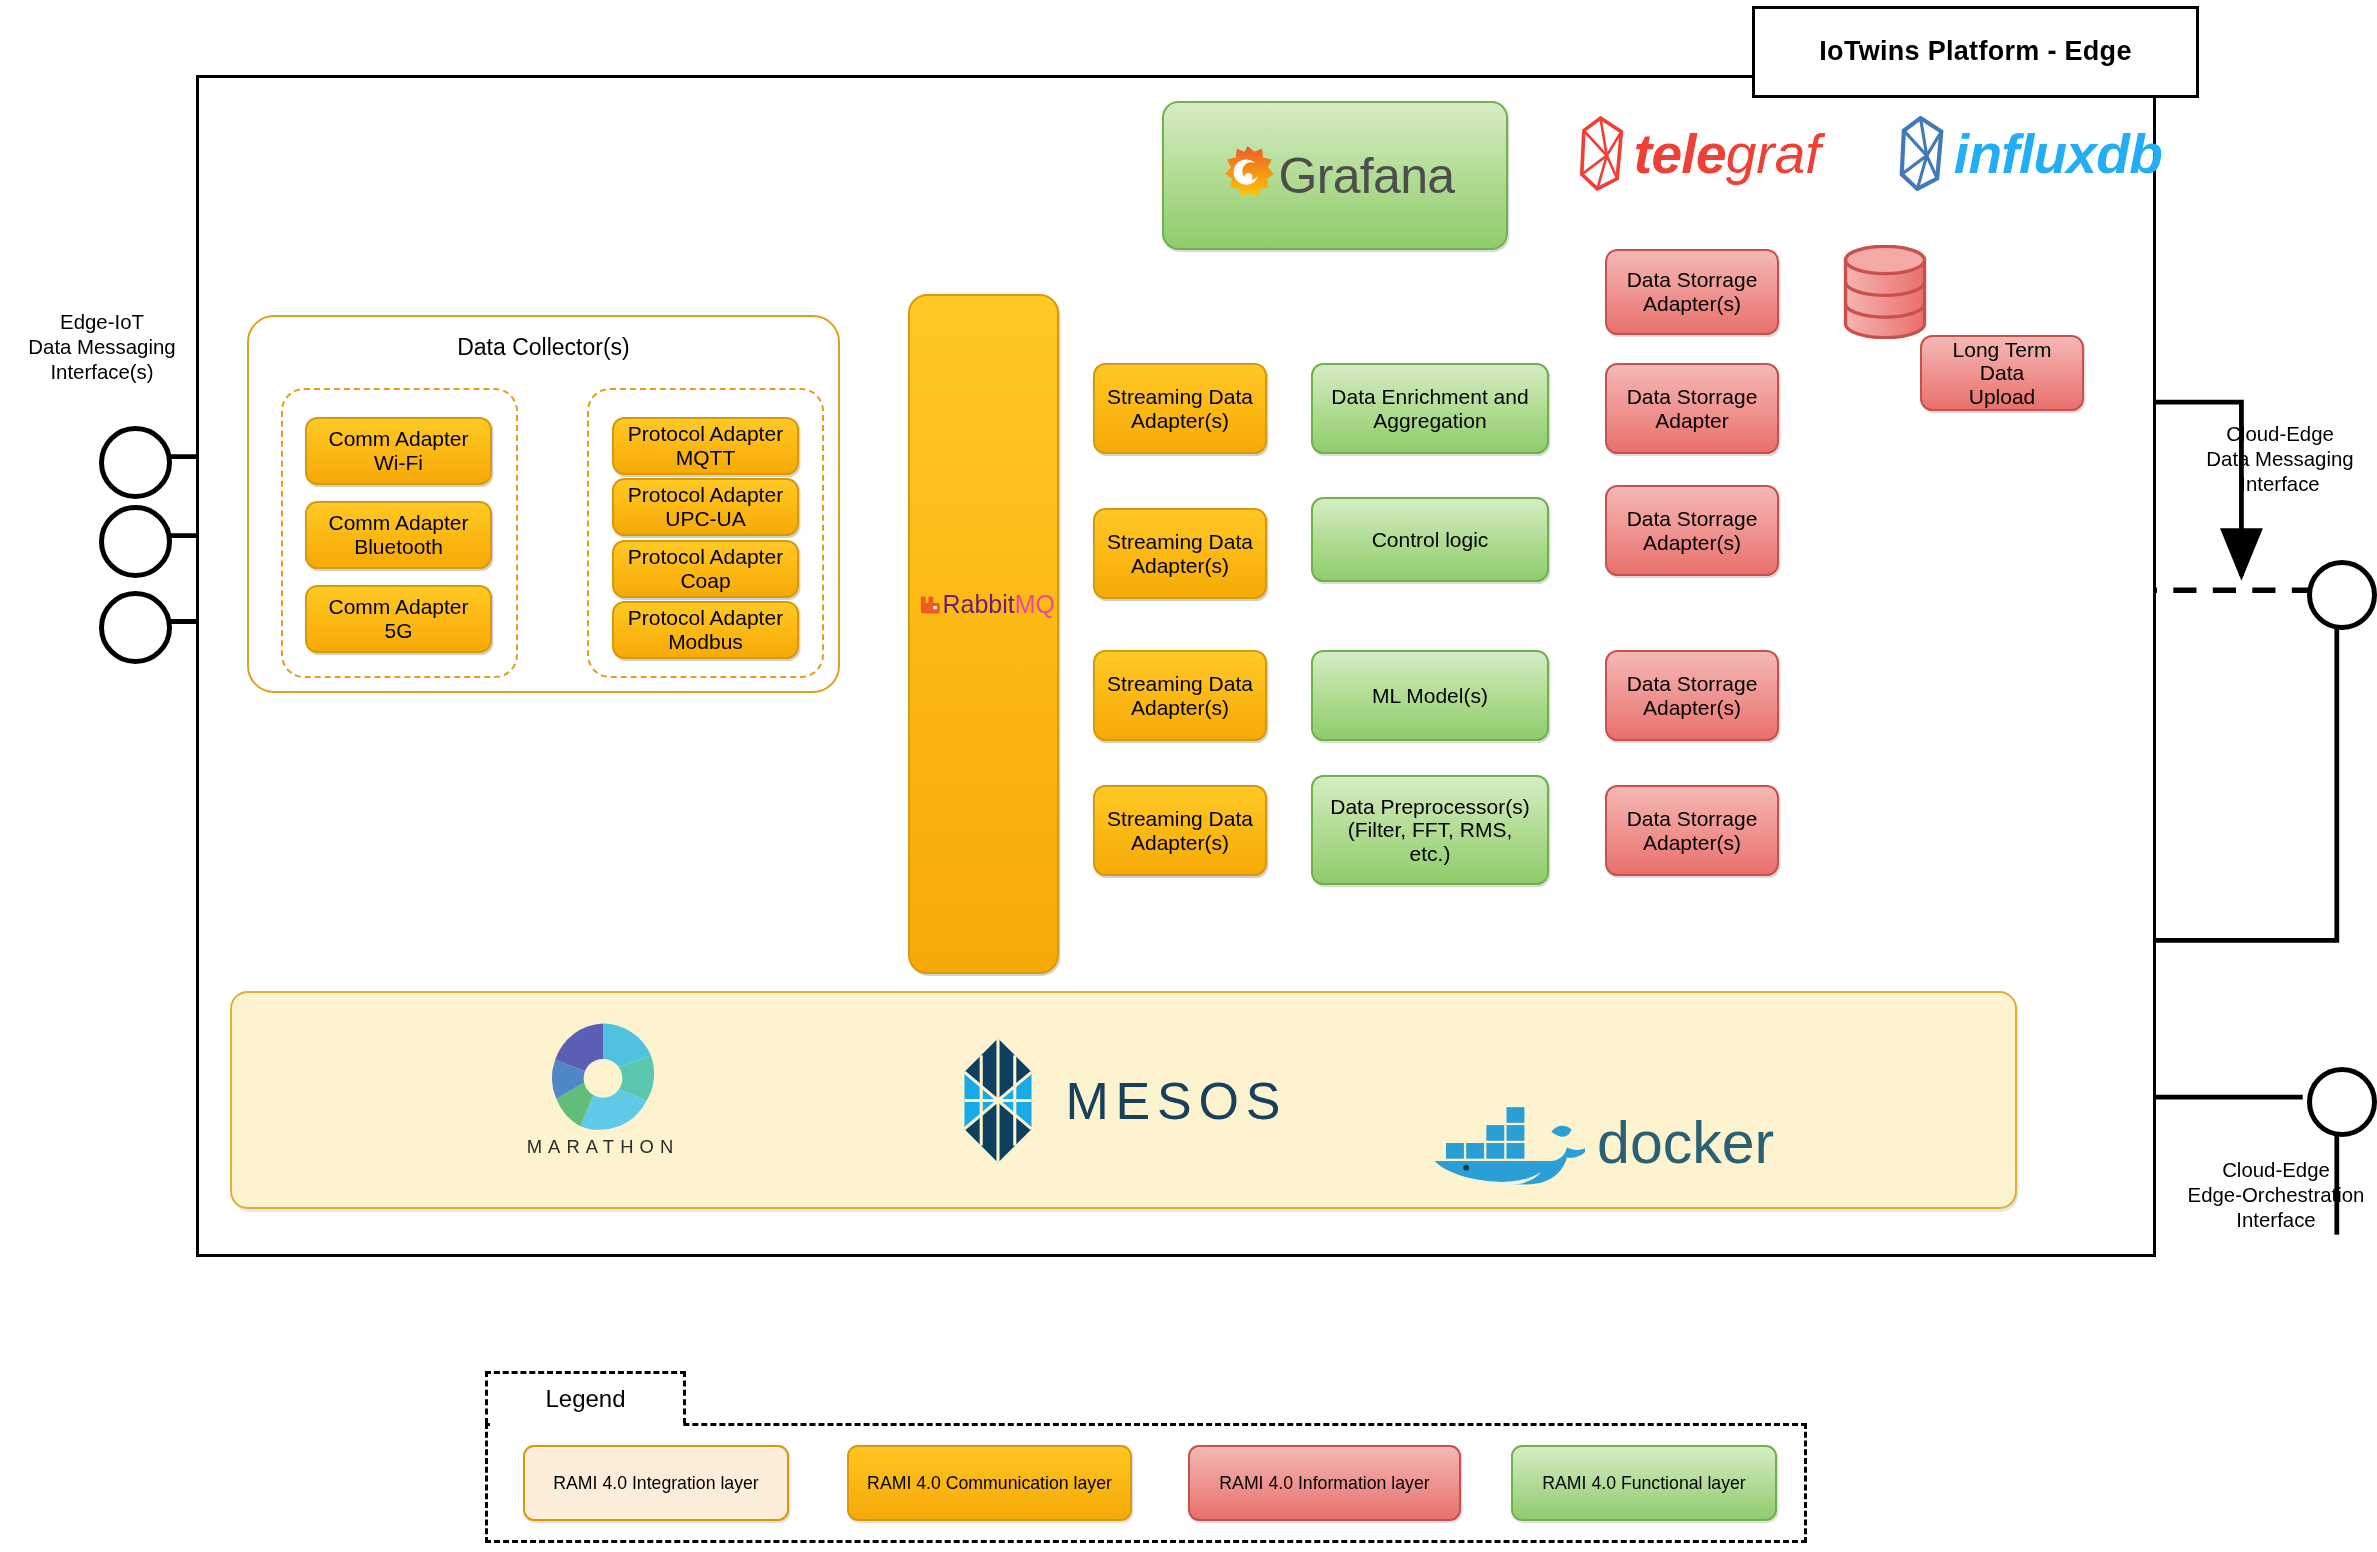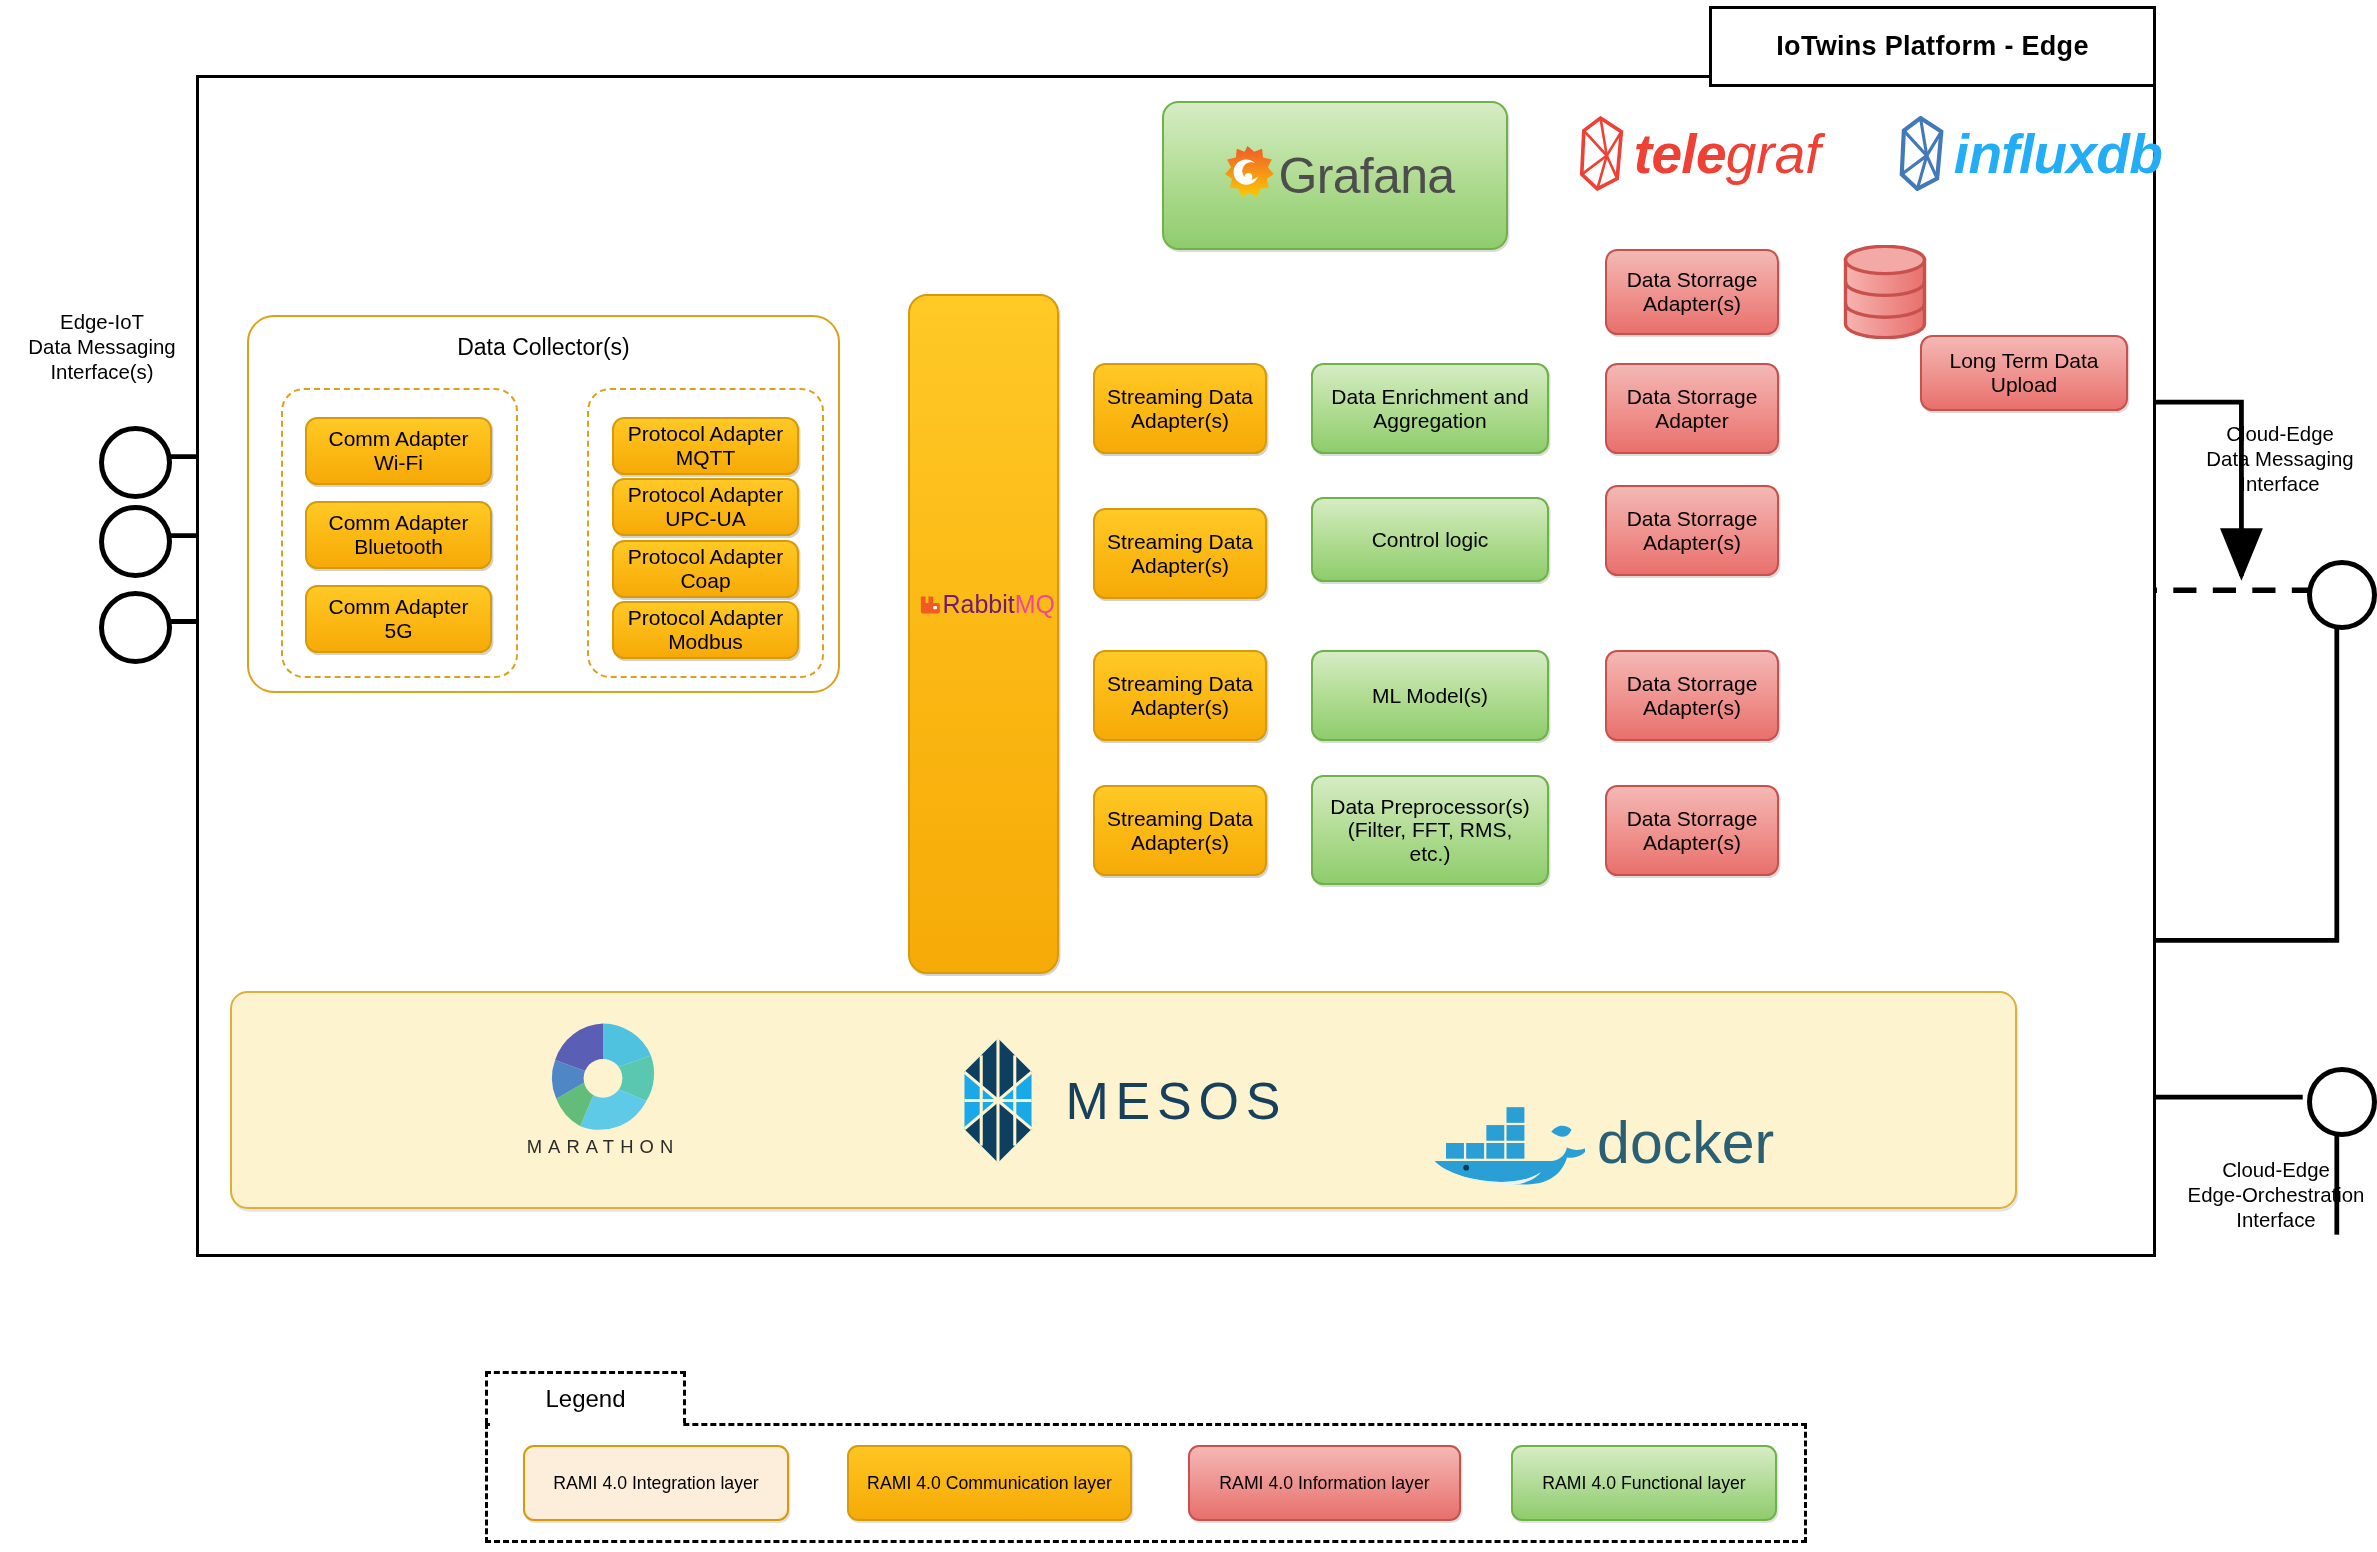--- a/index.html
+++ b/index.html
@@ -115,21 +115,21 @@
     <path d="M3430,1655 L3430,1810 L290,1810" stroke="none"></path>
     <path d="M3430,1655 L3430,1812"></path>
   </g>
 
   <g stroke="#000" fill="none" stroke-width="8" stroke-dasharray="34 24">
     <line x1="3398" y1="866" x2="2280" y2="866" marker-end="url(#ah)"></line>
   </g>
 </svg>
 
 <div class="abs frame" style="left:196px;top:75px;width:1960px;height:1182px;"></div>
-<div class="abs title-tab" style="left:1709px;top:5.5px;width:447px;height:81px;align-items:center;">
+<div class="abs title-tab" style="left:1752px;top:5.5px;width:447px;height:92px;align-items:center;">
   <span>IoTwins Platform - Edge</span>
 </div>
 
 <div class="lbl" style="left:0px;top:310px;width:204px;">
   <div>Edge-IoT</div>
   <div>Data Messaging</div>
   <div>Interface(s)</div>
 </div>
 <div class="circ" style="left:99px;top:426px;width:63px;height:63px;"></div>
 <div class="circ" style="left:99px;top:505px;width:63px;height:63px;"></div>
@@ -229,21 +229,21 @@
       <stop offset="0%" stop-color="#f6b4b1"></stop>
         <stop offset="100%" stop-color="#e8706c"></stop>
     </linearGradient>
   </defs>
   <path d="M8 22 v94 a58 20 0 0 0 116 0 V22 z" fill="url(#dbg)" stroke="#c9514d" stroke-width="5"></path>
   <ellipse cx="66" cy="22" rx="58" ry="20" fill="#f3a9a6" stroke="#c9514d" stroke-width="5"></ellipse>
   <path d="M8 54 a58 20 0 0 0 116 0" fill="none" stroke="#c9514d" stroke-width="5"></path>
   <path d="M8 86 a58 20 0 0 0 116 0" fill="none" stroke="#c9514d" stroke-width="5"></path>
 </svg>
 
-<div class="node n-red" style="left:1920px;top:335px;width:208px;height:76px;">
+<div class="node n-red" style="left:1920px;top:335px;width:164px;height:76px;">
   <div><span>Long Term Data</span><br>
   <span>Upload</span></div>
 </div>
 
 <div class="node n-orange" style="left:1093px;top:363px;width:174px;height:91px;">
   <div><span>Streaming Data</span><br>
   <span>Adapter(s)</span></div>
 </div>
 <div class="node n-green" style="left:1311px;top:363px;width:238px;height:91px;">
   <div><span>Data Enrichment and</span><br>

